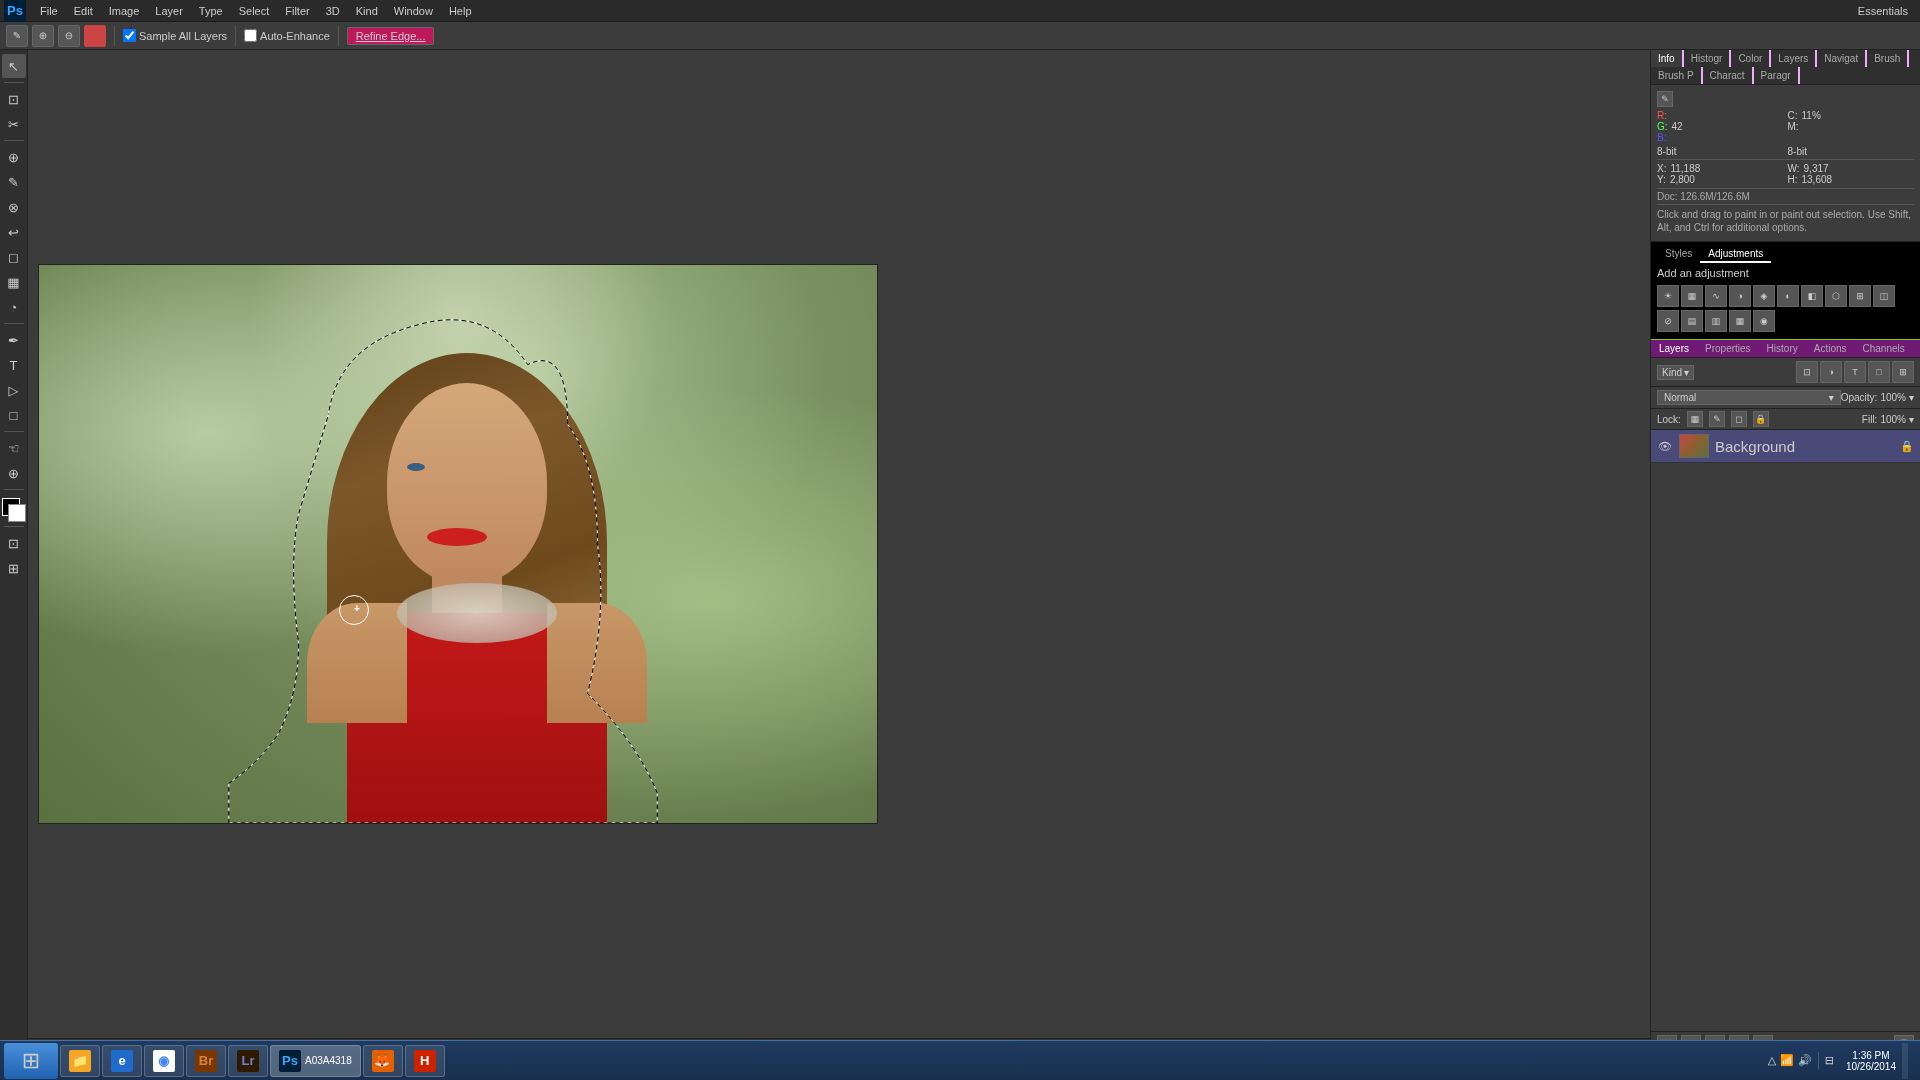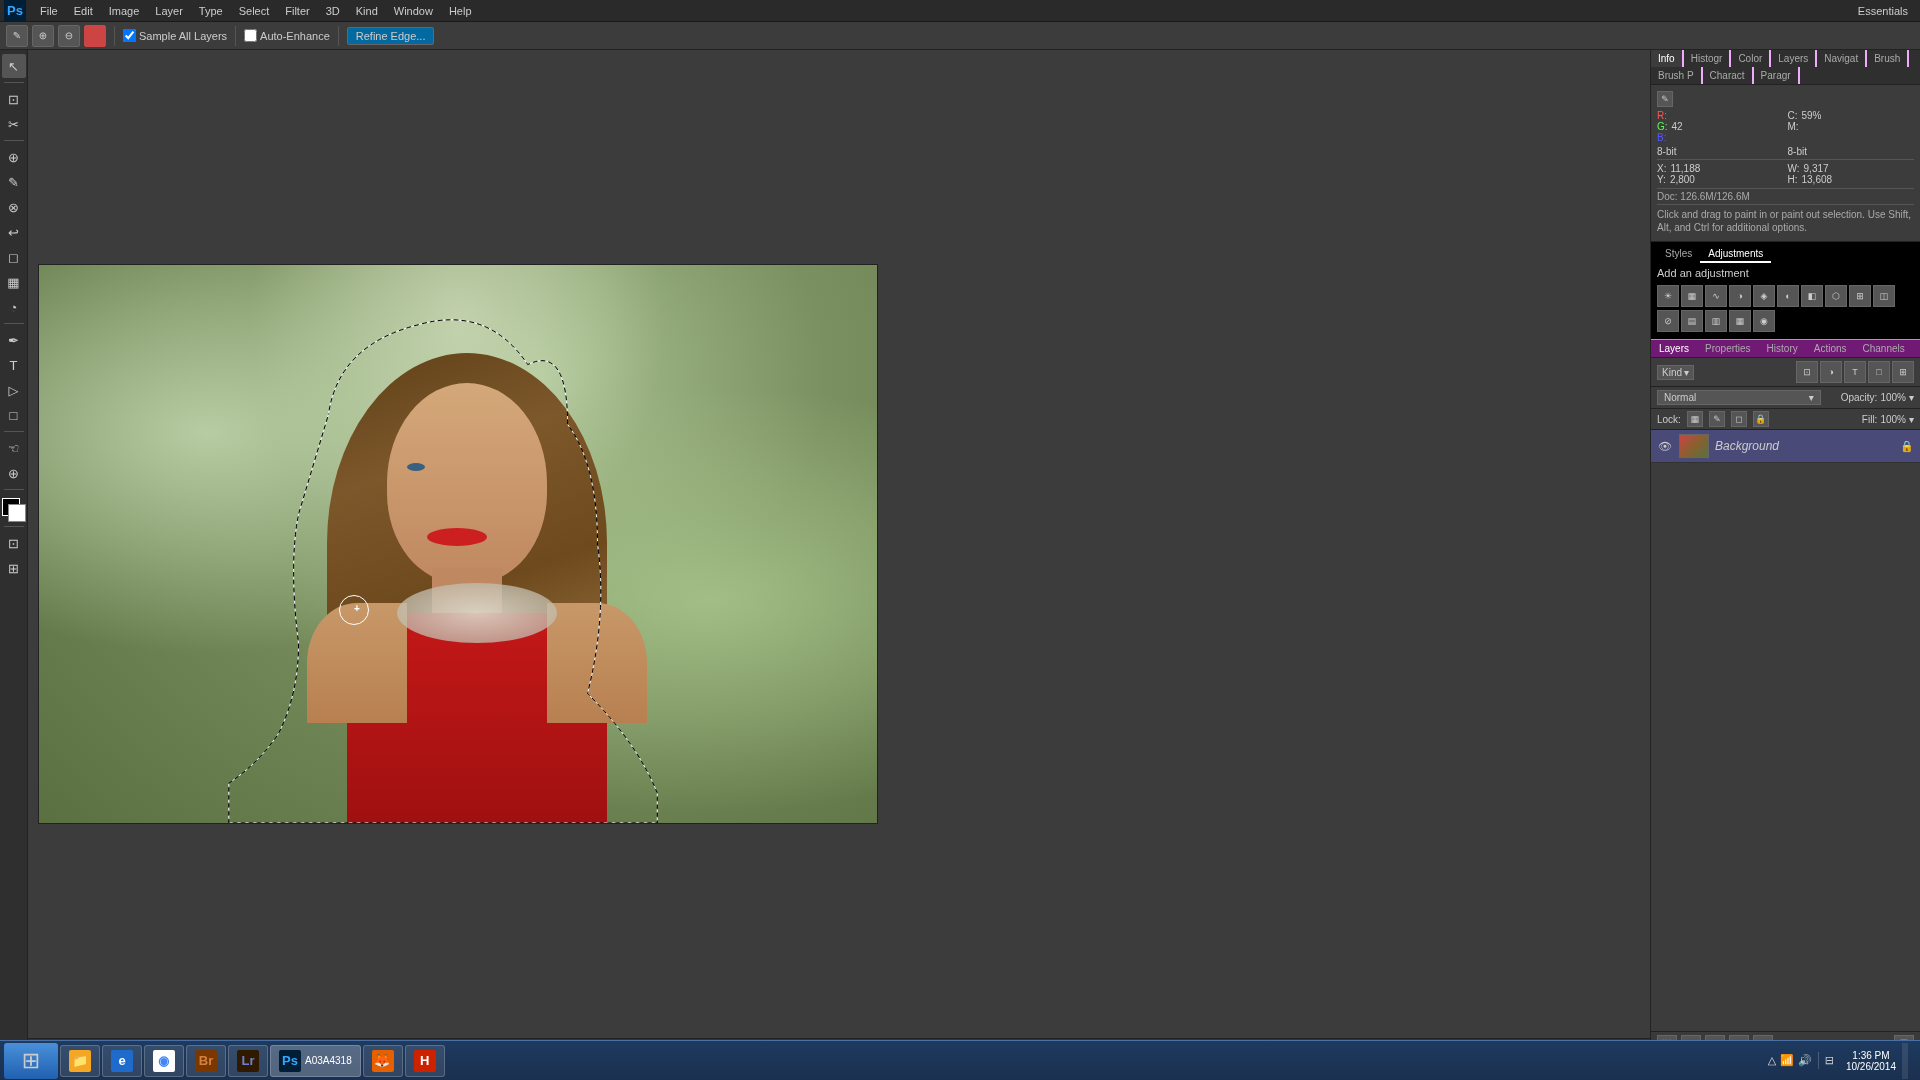--- a/index.html
+++ b/index.html
@@ -7,21 +7,21 @@
 
     
     #menu-bar { width: 100%; height: 22px; background: #2a2a2a; display: flex; align-items: center; padding: 0 4px; border-bottom: 1px solid #1a1a1a; }
     .menu-item { padding: 2px 8px; cursor: pointer; color: #ccc; font-size: 11px; }
     #app-logo { width: 22px; height: 22px; background: #001e36; display: flex; align-items: center; justify-content: center; color: #31a8ff; font-weight: bold; font-size: 13px; margin-right: 6px; }
     .workspace-label { margin-left: auto; color: #ccc; font-size: 11px; padding-right: 8px; }
 
     
     #options-bar { width: 100%; height: 28px; background: #3c3c3c; display: flex; align-items: center; padding: 0 6px; border-bottom: 1px solid #222; gap: 4px; }
     .options-sep { width: 1px; height: 20px; background: #555; margin: 0 4px; }
-    .opt-btn { background: #0369a1; border: 1px solid #666; color: #ccc; padding: 2px 8px; font-size: 11px; cursor: pointer; border-radius: 2px; }
+    .opt-btn { background: #be185d; border: 1px solid #666; color: #ccc; padding: 2px 8px; font-size: 11px; cursor: pointer; border-radius: 2px; text-decoration: underline; }
     .opt-checkbox { display: flex; align-items: center; gap: 3px; font-size: 11px; color: #ccc; cursor: pointer; }
     .tool-icon { width: 22px; height: 22px; background: #555; border: 1px solid #666; display: flex; align-items: center; justify-content: center; cursor: pointer; font-size: 10px; border-radius: 2px; }
 
     
     #main { display: flex; width: 100%; height: calc(100% - 50px - 22px); }
 
     
     #left-toolbar { width: 28px; background: #2f2f2f; border-right: 1px solid #222; display: flex; flex-direction: column; align-items: center; padding: 4px 0; gap: 1px; flex-shrink: 0; }
     .tb-tool { width: 24px; height: 24px; display: flex; align-items: center; justify-content: center; cursor: pointer; border-radius: 2px; color: #ccc; font-size: 13px; }
     .tb-tool:hover, .tb-tool.active { background: #555; }
@@ -68,32 +68,32 @@
     .adj-icon { width: 22px; height: 22px; background: #555; border: 1px solid #666; display: flex; align-items: center; justify-content: center; font-size: 9px; cursor: pointer; color: #ccc; }
 
     
     #layers-panel { flex: 1; display: flex; flex-direction: column; min-height: 0; }
     #layers-tabs { display: flex; background: #701a75; border-bottom: 1px solid #222; }
     .ltab { padding: 3px 8px; font-size: 10px; color: #aaa; cursor: pointer; }
     .ltab:hover, .ltab.active { color: #fff; }
     #layers-search { display: flex; align-items: center; padding: 3px 6px; gap: 4px; background: #3c3c3c; border-bottom: 1px solid #222; }
     .search-kind { background: #555; border: 1px solid #666; color: #ccc; padding: 1px 4px; font-size: 10px; display: flex; align-items: center; gap: 2px; cursor: pointer; }
     .search-icons { display: flex; gap: 2px; margin-left: auto; }
-    #layers-controls { display: flex; align-items: center; padding: 3px 6px; gap: 20px; background: #3c3c3c; border-bottom: 1px solid #222; }
+    #layers-controls { display: flex; align-items: center; padding: 3px 6px; gap: 0; background: #3c3c3c; border-bottom: 1px solid #222; }
     .blend-mode { background: #555; border: 1px solid #666; color: #ccc; padding: 1px 6px; font-size: 10px; cursor: pointer; flex: 1; display: flex; justify-content: space-between; }
     .opacity-ctrl { display: flex; align-items: center; gap: 3px; font-size: 10px; }
     #layers-lock { display: flex; align-items: center; padding: 2px 6px; gap: 6px; border-bottom: 1px solid #222; }
     .lock-icon { width: 16px; height: 16px; background: #555; border: 1px solid #666; display: flex; align-items: center; justify-content: center; font-size: 9px; cursor: pointer; color: #ccc; }
     .fill-ctrl { margin-left: auto; display: flex; align-items: center; gap: 3px; font-size: 10px; color: #ccc; }
     #layers-list { flex: 1; overflow-y: auto; background: #3c3c3c; }
     .layer-row { display: flex; align-items: center; padding: 4px 6px; gap: 6px; cursor: pointer; border-bottom: 1px solid #333; }
     .layer-row.active { background: #4a4a78; }
     .layer-eye { width: 16px; height: 16px; display: flex; align-items: center; justify-content: center; cursor: pointer; font-size: 11px; }
     .layer-thumb { width: 30px; height: 24px; background: linear-gradient(135deg, #c44 30%, #888 30%); border: 1px solid #666; flex-shrink: 0; position: relative; overflow: hidden; }
-    .layer-name { font-size: 12px; color: #ccc; font-style: italic; }
+    .layer-name { font-size: 15px; color: #ccc; }
     .layer-lock { margin-left: auto; color: #aaa; font-size: 11px; }
     #layers-bottom { display: flex; align-items: center; padding: 3px 6px; gap: 4px; border-top: 1px solid #222; background: #3a3a3a; }
     .layer-btn { width: 20px; height: 20px; background: #555; border: 1px solid #666; display: flex; align-items: center; justify-content: center; font-size: 11px; cursor: pointer; color: #ccc; }
 
     
     #bottom-panels { height: 220px; background: #3a3a3a; border-top: 1px solid #222; display: flex; }
     #mini-bridge { flex: 1; display: flex; flex-direction: column; }
     #mini-bridge-tabs { display: flex; background: #2f2f2f; border-bottom: 1px solid #222; }
     .mbtab { padding: 3px 10px; font-size: 10px; color: #aaa; cursor: pointer; }
     .mbtab.active { color: #fff; background: #3a3a3a; }
@@ -293,21 +293,21 @@
             <span>42</span>
           </div>
           <div style="display:flex;gap:4px;align-items:center;">
             <span style="color:#55f;">B:</span>
             <span></span>
           </div>
         </div>
         <div>
           <div style="display:flex;gap:4px;">
             <span>C:</span>
-            <span>59%</span>
+            <span>11%</span>
           </div>
           <div style="display:flex;gap:4px;">
             <span>M:</span>
             <span></span>
           </div>
         </div>
       </div>
       <div style="display:grid;grid-template-columns:1fr 1fr;gap:4px;font-size:10px;margin:2px 0;">
         <span>8-bit</span>
         <span>8-bit</span>

